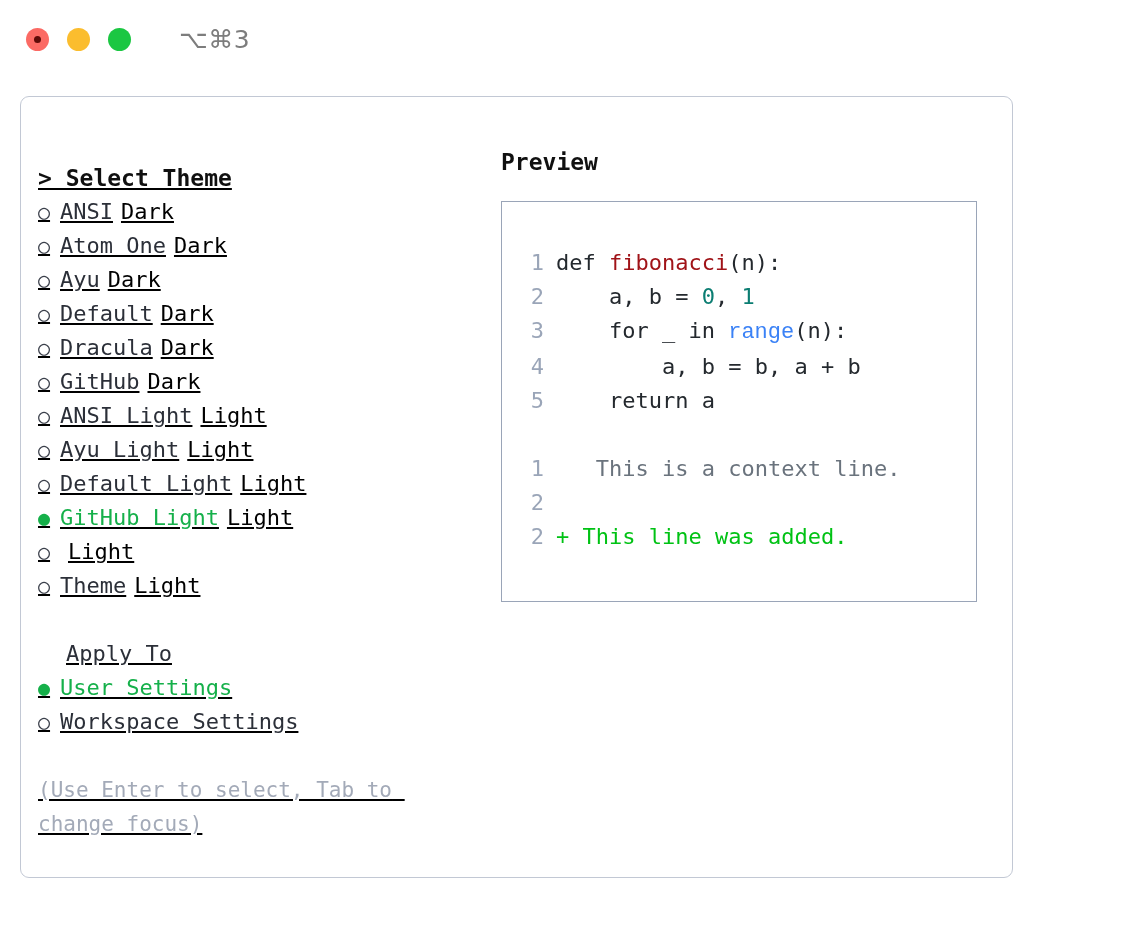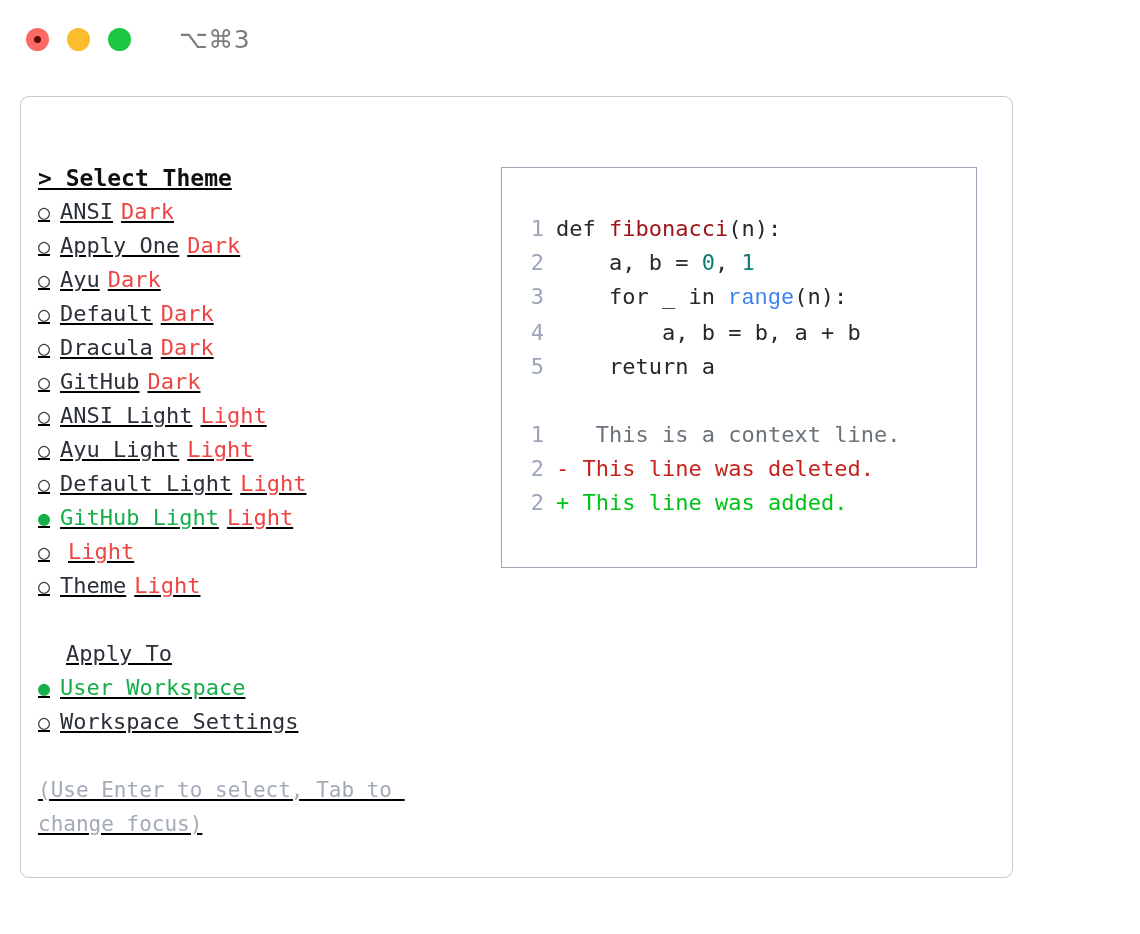--- a/index.html
+++ b/index.html
@@ -112,21 +112,21 @@
     width: 22px;
     flex: 0 0 22px;
     color: #3a3f4a;
     font-size: 20px;
     line-height: 34px;
   }
   .marker.sel { color: #15b04a; }
   .opt-label { color: #2b2f38; }
   .opt.selected .opt-label { color: #15b04a; }
   .opt-variant {
-    color: #ef4444;
+    color: #000000;
     margin-left: 8px;
   }
 
   .applyto-head {
     font-size: 22px;
     color: #2b2f38;
     line-height: 34px;
     padding-left: 28px;
     margin-top: 34px;
     white-space: pre;
@@ -206,53 +206,54 @@
     <div class="shortcut">⌥⌘3</div>
   </div>
 
   <div class="panel">
     <div class="columns">
 
       <div class="left-col">
         <div class="section-title">&gt; Select Theme</div>
         <div class="opt-list" id="theme-list">
             <div class="opt"><span class="marker">○</span><span class="opt-label">ANSI</span><span class="opt-variant">Dark</span></div>
-            <div class="opt"><span class="marker">○</span><span class="opt-label">Apply One</span><span class="opt-variant">Dark</span></div>
+            <div class="opt"><span class="marker">○</span><span class="opt-label">Atom One</span><span class="opt-variant">Dark</span></div>
             <div class="opt"><span class="marker">○</span><span class="opt-label">Ayu</span><span class="opt-variant">Dark</span></div>
             <div class="opt"><span class="marker">○</span><span class="opt-label">Default</span><span class="opt-variant">Dark</span></div>
             <div class="opt"><span class="marker">○</span><span class="opt-label">Dracula</span><span class="opt-variant">Dark</span></div>
             <div class="opt"><span class="marker">○</span><span class="opt-label">GitHub</span><span class="opt-variant">Dark</span></div>
             <div class="opt"><span class="marker">○</span><span class="opt-label">ANSI Light</span><span class="opt-variant">Light</span></div>
             <div class="opt"><span class="marker">○</span><span class="opt-label">Ayu Light</span><span class="opt-variant">Light</span></div>
             <div class="opt"><span class="marker">○</span><span class="opt-label">Default Light</span><span class="opt-variant">Light</span></div>
             <div class="opt selected"><span class="marker sel">●</span><span class="opt-label">GitHub Light</span><span class="opt-variant">Light</span></div>
             <div class="opt"><span class="marker">○</span><span class="opt-variant">Light</span></div>
             <div class="opt"><span class="marker">○</span><span class="opt-label">Theme</span><span class="opt-variant">Light</span></div>
           </div>
 
         <div class="applyto-head">Apply To</div>
         <div class="opt-list" id="apply-list">
-            <div class="opt selected"><span class="marker sel">●</span><span class="opt-label">User Workspace</span></div>
+            <div class="opt selected"><span class="marker sel">●</span><span class="opt-label">User Settings</span></div>
             <div class="opt"><span class="marker">○</span><span class="opt-label">Workspace Settings</span></div>
           </div>
 
         <div class="hint">(Use Enter to select, Tab to change focus)</div>
       </div>
 
       <div class="right-col">
+        <div class="preview-title">Preview</div>
         <div class="preview-box">
           <div class="code" id="code-block">
               <div class="code-line"><span class="lnum">1</span><span class="ctext"><span class="tok-plain">def </span><span class="tok-fn">fibonacci</span><span class="tok-plain">(n):</span></span></div>
               <div class="code-line"><span class="lnum">2</span><span class="ctext"><span class="tok-plain">    a, b = </span><span class="tok-num">0</span><span class="tok-plain">, </span><span class="tok-num">1</span></span></div>
               <div class="code-line"><span class="lnum">3</span><span class="ctext"><span class="tok-plain">    for _ in </span><span class="tok-call">range</span><span class="tok-plain">(n):</span></span></div>
               <div class="code-line"><span class="lnum">4</span><span class="ctext"><span class="tok-plain">        a, b = b, a + b</span></span></div>
               <div class="code-line"><span class="lnum">5</span><span class="ctext"><span class="tok-plain">    return a</span></span></div>
               <div class="spacer-line"></div>
               <div class="code-line"><span class="lnum">1</span><span class="diff-ctx">   This is a context line.</span></div>
-              <div class="code-line"><span class="lnum">2</span><span class="diff-del">- This line was deleted.</span></div>
+              <div class="code-line"><span class="lnum">2</span></div>
               <div class="code-line"><span class="lnum">2</span><span class="diff-add">+ This line was added.</span></div>
             </div>
         </div>
       </div>
 
     </div>
   </div>
 </div>
 
 </body></html>

